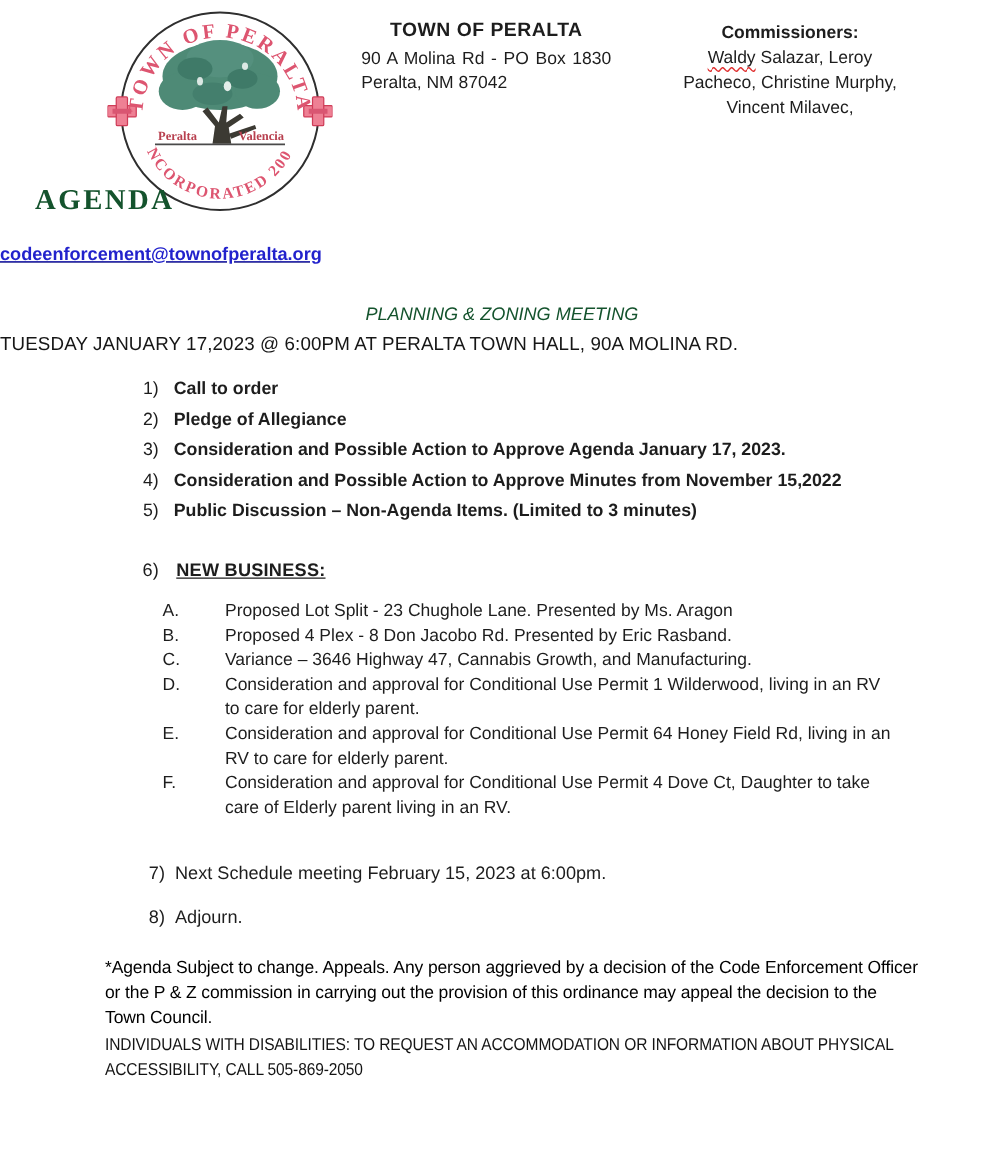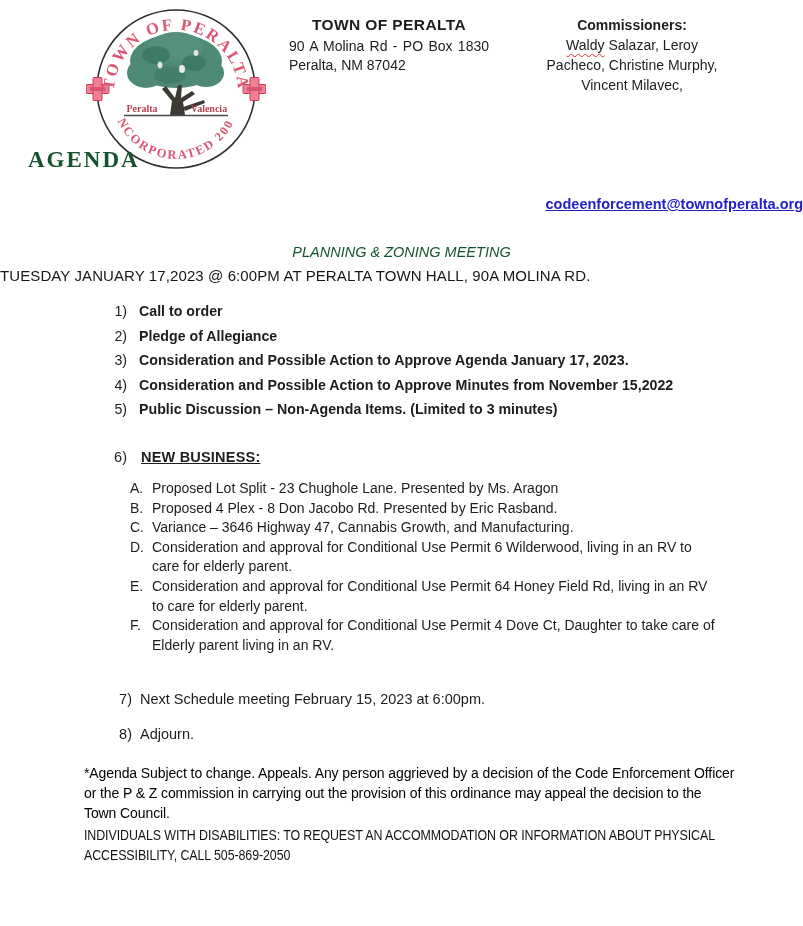--- a/index.html
+++ b/index.html
@@ -27,21 +27,21 @@
     text-underline-offset:3px;
     margin-top:33px;
   }
 
   
   .agenda-title{
     position:absolute;top:147px;left:0;width:100%;
     text-align:left;font-family:"Liberation Serif",serif;
     font-weight:bold;font-size:23px;letter-spacing:2px;color:#14532d;padding-left:28px;
   }
-  .email-row{position:absolute;top:195px;left:0;width:100%;text-align:right;text-decoration:underline;}
+  .email-row{position:absolute;top:195px;left:0;width:100%;text-align:left;text-decoration:underline;}
   .email-link{
     color:#2222cc;font-weight:bold;font-size:14.5px;
     text-decoration:underline;cursor:pointer;
   }
   .meeting-name{
     position:absolute;top:244px;left:0;width:100%;
     text-align:center;font-style:italic;font-size:14.5px;color:#14532d;
   }
   .meeting-when{
     position:absolute;top:267px;left:0;width:100%;
@@ -55,21 +55,21 @@
   .main-list .itext{font-weight:bold;}
 
   
   .new-business{position:absolute;top:449px;left:105px;font-size:14.5px;line-height:17px;display:flex;}
   .new-business .num{width:22px;text-align:right;margin-right:10px;flex:0 0 auto;}
   .new-business .label{font-weight:bold;text-decoration:underline;padding-left:4px;letter-spacing:.2px;}
 
   .sub-list{position:absolute;top:479px;left:130px;width:585px;font-size:14px;}
   .sub-list .srow{display:flex;line-height:19.6px;}
   .sub-list .letter{width:22px;flex:0 0 auto;}
-  .sub-list .stext{flex:1 1 auto;}
+  .sub-list .stext{flex:1 1 auto;margin-left:28px;}
 
   
   .closing{position:absolute;left:112px;font-size:14.5px;line-height:17px;display:flex;}
   .closing .num{width:20px;text-align:right;margin-right:8px;flex:0 0 auto;}
   #closing-7{top:691px;}
   #closing-8{top:726px;}
 
   
   .notice{
     position:absolute;top:764px;left:84px;width:652px;
@@ -194,21 +194,21 @@
     <div class="srow">
       <span class="letter">B.</span>
       <span class="stext">Proposed 4 Plex - 8 Don Jacobo Rd. Presented by Eric Rasband.</span>
     </div>
     <div class="srow">
       <span class="letter">C.</span>
       <span class="stext">Variance – 3646 Highway 47, Cannabis Growth, and Manufacturing.</span>
     </div>
     <div class="srow">
       <span class="letter">D.</span>
-      <span class="stext">Consideration and approval for Conditional Use Permit 6 Wilderwood, living in an RV to care for elderly parent.</span>
+      <span class="stext">Consideration and approval for Conditional Use Permit 1 Wilderwood, living in an RV to care for elderly parent.</span>
     </div>
     <div class="srow">
       <span class="letter">E.</span>
       <span class="stext">Consideration and approval for Conditional Use Permit 64 Honey Field Rd, living in an RV to care for elderly parent.</span>
     </div>
     <div class="srow">
       <span class="letter">F.</span>
       <span class="stext">Consideration and approval for Conditional Use Permit 4 Dove Ct, Daughter to take care of Elderly parent living in an RV.</span>
     </div>
   </div>

